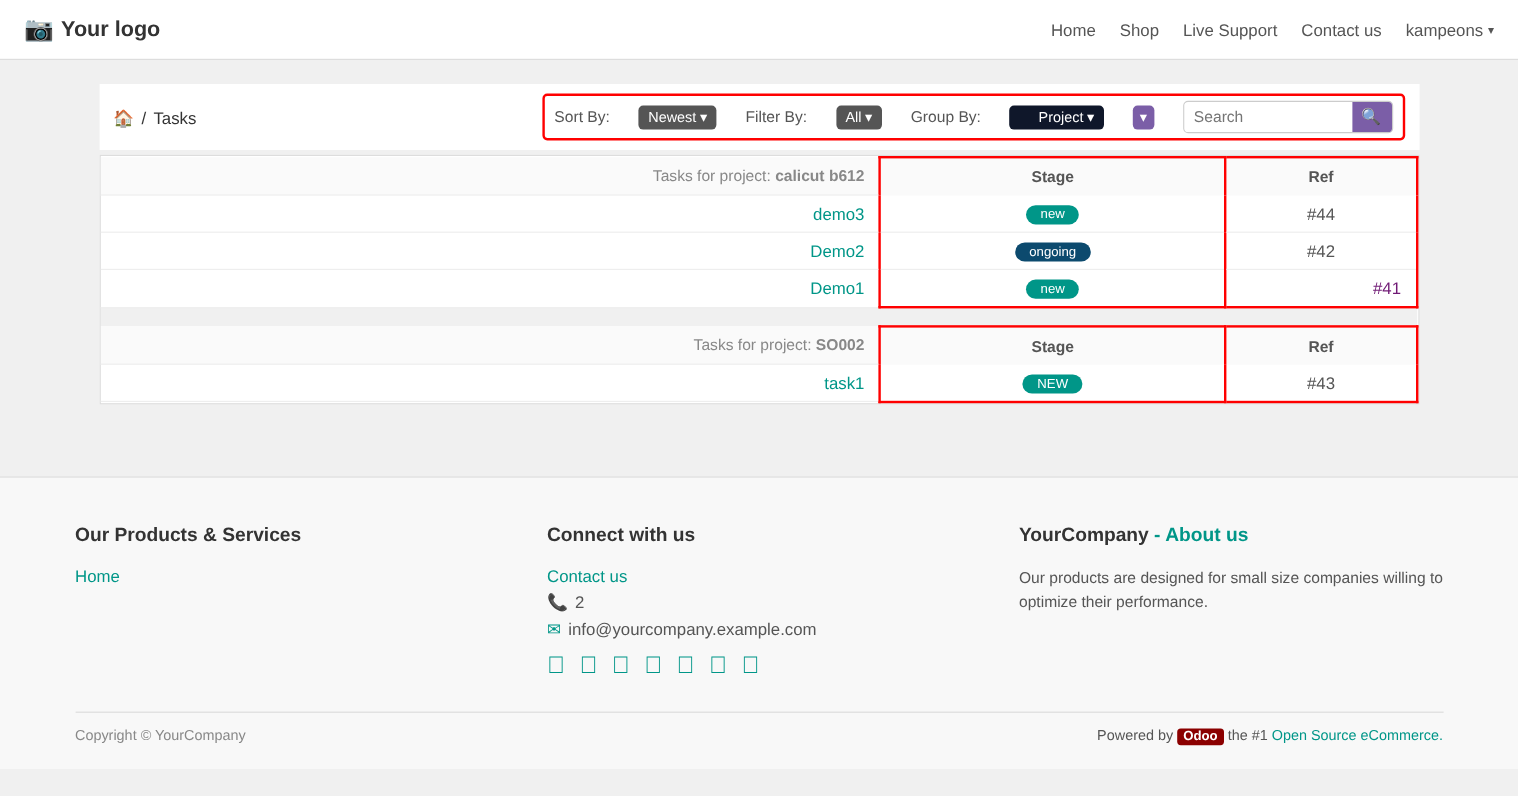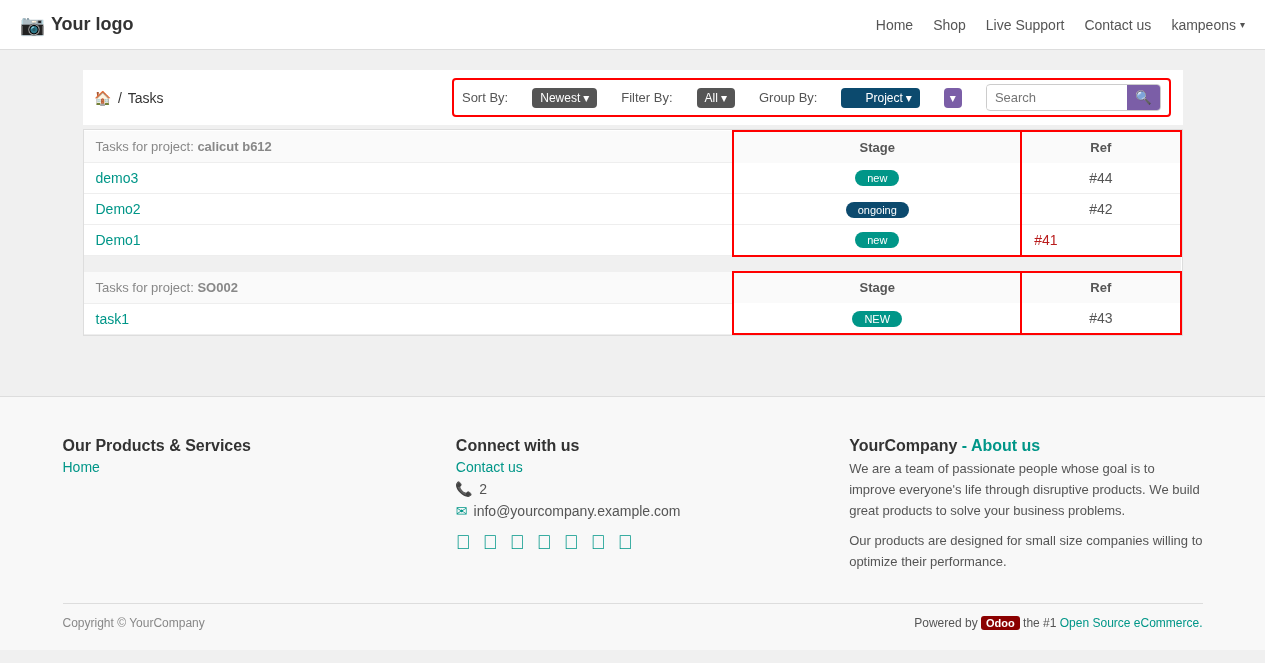--- a/index.html
+++ b/index.html
@@ -82,21 +82,21 @@
       color: #fff;
       border: none;
       border-radius: 4px;
       padding: 3px 8px;
       font-size: 12px;
       cursor: pointer;
       display: flex;
       align-items: center;
       gap: 3px;
     }
-    .ctrl-btn.purple { background: #0c4a6e; padding-left: 24px; }
+    .ctrl-btn.purple { background: #0f172a; padding-left: 24px; }
     .ctrl-dropdown-extra {
       background: #7b5ea7;
       color: #fff;
       border: none;
       border-radius: 4px;
       padding: 3px 6px;
       cursor: pointer;
       font-size: 12px;
     }
     .search-box {
@@ -139,20 +139,21 @@
 
     
     .tasks-table {
       width: 100%;
       border-collapse: collapse;
     }
     .tasks-table td {
       padding: 7px 12px;
       border-bottom: 1px solid #eee;
       vertical-align: middle;
+      text-align: right;
     }
     .tasks-table td.stage-td {
       text-align: center;
       border-left: 2px solid red;
       border-right: 2px solid red;
     }
     .tasks-table td.ref-td {
       text-align: center;
       border-left: 2px solid red;
       border-right: 2px solid red;
@@ -178,21 +179,21 @@
       max-width: 1140px;
       margin: 0 auto;
       display: grid;
       grid-template-columns: 1fr 1fr 1fr;
       gap: 40px;
     }
     .footer-col h4 {
       font-size: 16px;
       font-weight: bold;
       color: #333;
-      margin-bottom: 4px;
+      margin-bottom: 16px;
     }
     .footer-col a {
       color: #009688;
       text-decoration: none;
       display: block;
       margin-bottom: 6px;
     }
     .footer-col .connect-item {
       display: flex;
       align-items: center;
@@ -324,21 +325,21 @@
           <span>#42</span>
         </td>
       </tr>
           <tr>
         <td style="padding:7px 12px; border-bottom:1px solid #eee;">
           <a href="#" class="task-link">Demo1</a>
         </td>
         <td style="text-align:center; padding:6px 12px; border-left:2px solid red; border-right:2px solid red; border-bottom:2px solid red;">
           <span class="badge new">new</span>
         </td>
-        <td style="text-align:left; padding:6px 12px; border-left:2px solid #8b5cf6; border-right:2px solid red; border-bottom:2px solid red; color:#b91c1c;">
+        <td style="text-align:right; padding:6px 12px; border-left:2px solid #8b5cf6; border-right:2px solid red; border-bottom:2px solid red; color:#701a75;">
           <span>#41</span>
         </td>
       </tr>
           <tr>
             <td colspan="3" style="height:6px; background:#f0f0f0; border:none;"></td>
           </tr>
           <tr class="project-group-row">
       <td colspan="1" style="padding:8px 12px;">
         <span>Tasks for project:</span>
         <strong> SO002</strong>
@@ -391,21 +392,20 @@
         <a href="#" class="social-icon"></a>
         <a href="#" class="social-icon"></a>
       </div>
     </div>
 
     <div class="footer-col">
       <h4>
         <span>YourCompany</span>
         <a href="#" class="about-link"> <span>- About us</span></a>
       </h4>
-      <p>We are a team of passionate people whose goal is to improve everyone's life through disruptive products. We build great products to solve your business problems.</p>
       <p>
         <span>Our products are designed for small</span>
         <span>size companies willing to optimize their performance.</span>
       </p>
     </div>
 
   </div>
   <div class="footer-bottom">
     <span>Copyright © YourCompany</span>
     <div class="powered-right">

